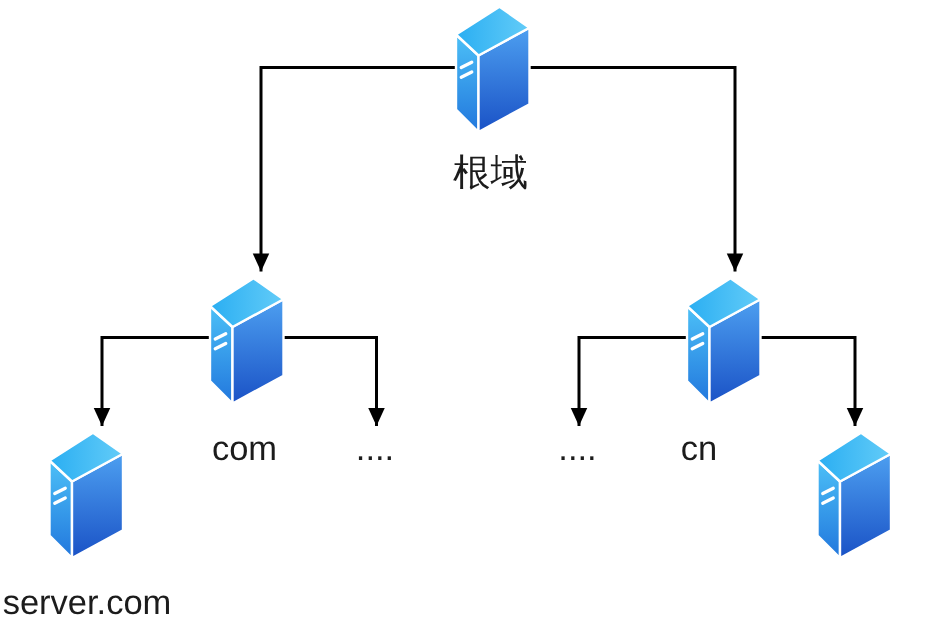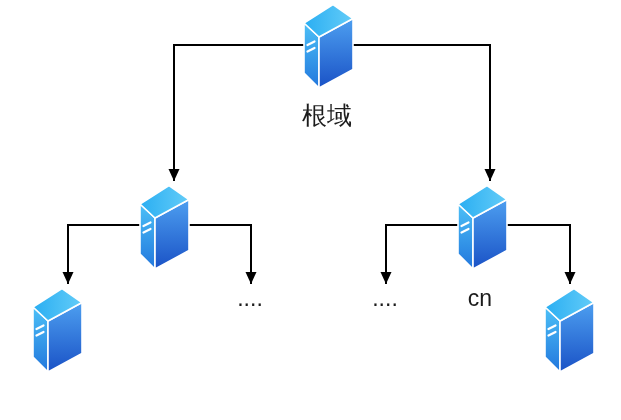--- a/index.html
+++ b/index.html
@@ -91,17 +91,19 @@
         <use href="#srv"></use>
       </svg>
   </div>
   <div class="node-icon" style="left:543px; top:287px;">
     <svg viewBox="0 0 53 86">
         <use href="#srv"></use>
       </svg>
   </div>
 
   <div class="node-label cjk" style="left:327px; top:116px;">根域</div>
+  <div class="node-label" style="left:163px; top:299px;">com</div>
   <div class="node-label" style="left:250px; top:299px;">....</div>
   <div class="node-label" style="left:385px; top:299px;">....</div>
-  <div class="node-label" style="left:480px; top:299px;">cn</div>
+  <div class="node-label" style="left:466px; top:299px;">cn</div>
+  <div class="node-label" style="left:58px; top:402px;">server.com</div>
 
 </div>
 
 </body></html>

